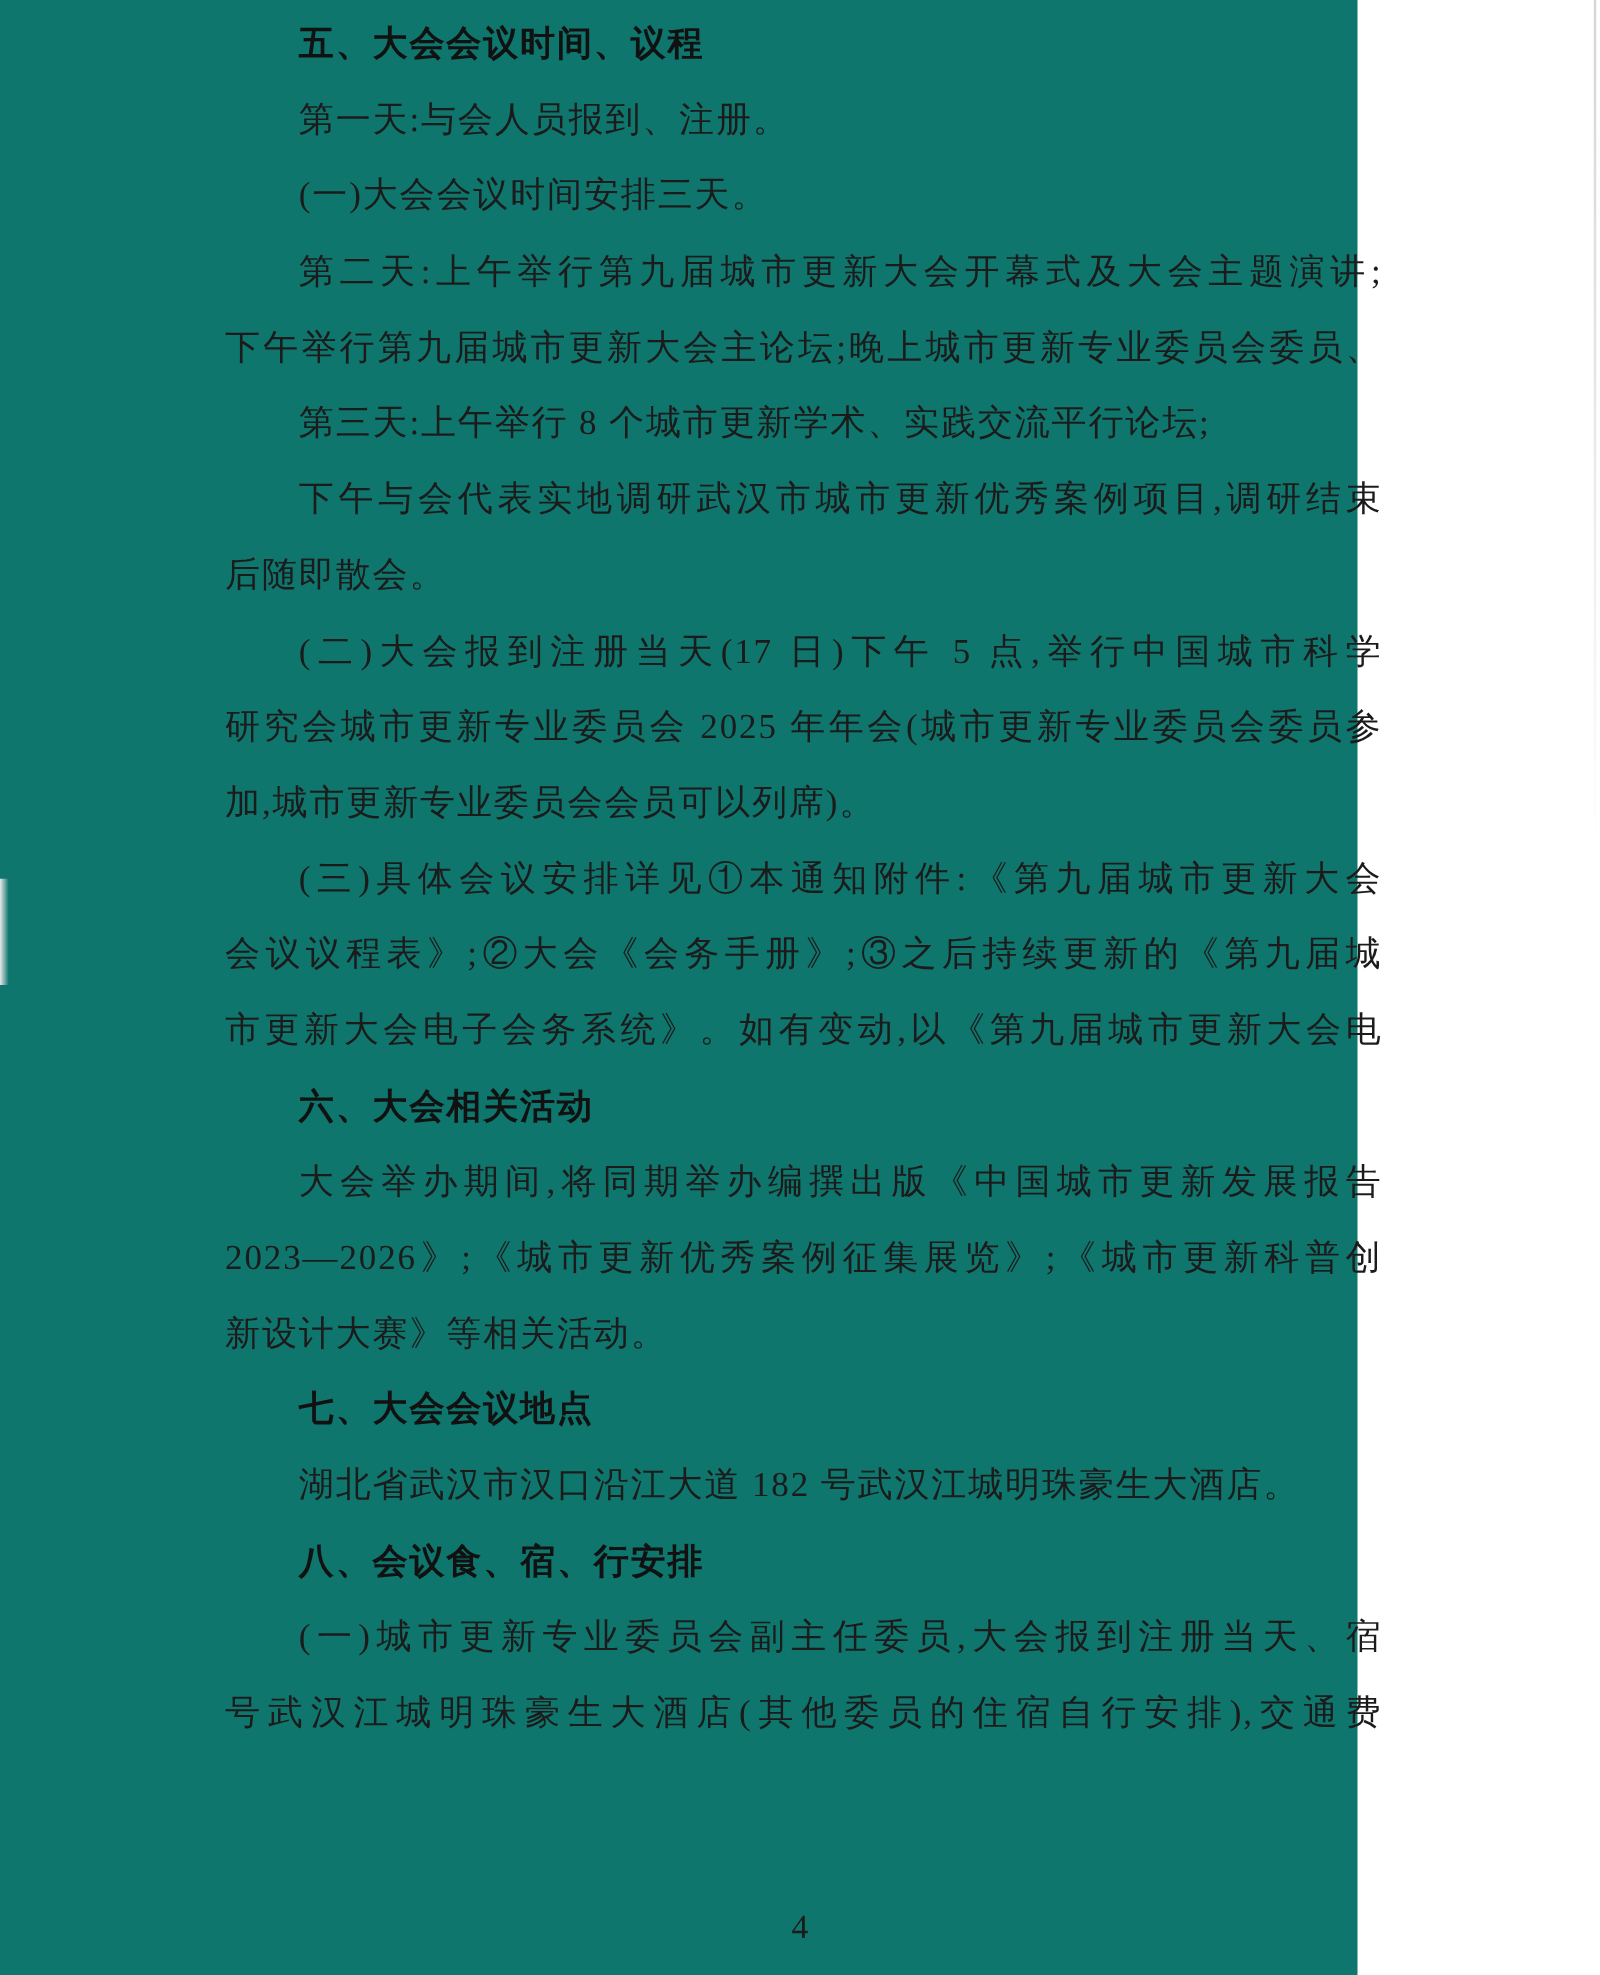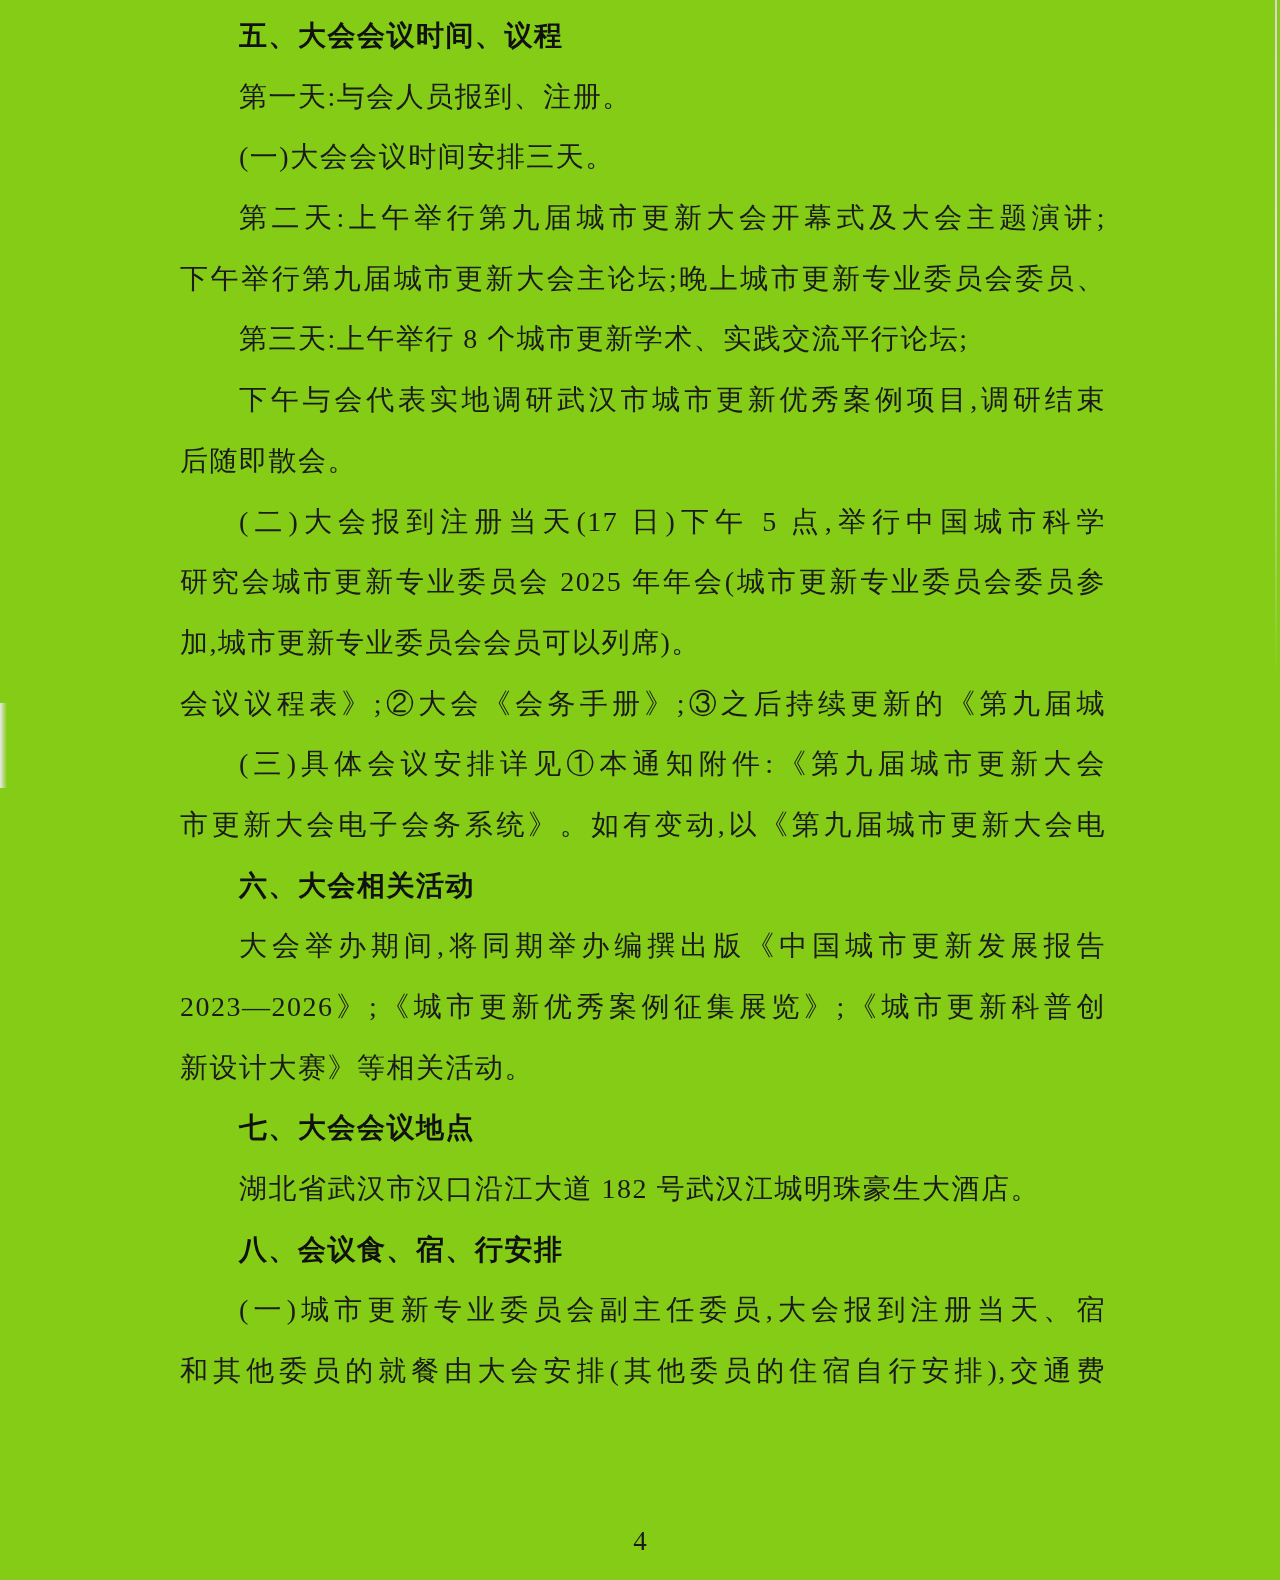--- a/index.html
+++ b/index.html
@@ -10,23 +10,23 @@
     width: 1280px;
     height: 1580px;
     background: #ffffff;
     position: relative;
     overflow: hidden;
     font-family: "Liberation Serif", "DejaVu Serif", serif;
   }
   .page {
     position: absolute;
     left: 0; top: 0;
-    width: 1280px;
+    width: 1086px;
     height: 1580px;
-    background: #84cc16;
+    background: #0f766e;
   }
   .textblock {
     position: absolute;
     left: 180px;
     top: 6px;
     width: 926px;
   }
   .line {
     font-size: 28px;
     line-height: 60.7px;
@@ -88,32 +88,32 @@
       <div class="line indent">第一天:与会人员报到、注册。</div>
       <div class="line indent">(一)大会会议时间安排三天。</div>
       <div class="line indent justify">第二天:上午举行第九届城市更新大会开幕式及大会主题演讲;</div>
       <div class="line justify">下午举行第九届城市更新大会主论坛;晚上城市更新专业委员会委员、</div>
       <div class="line indent">第三天:上午举行 8 个城市更新学术、实践交流平行论坛;</div>
       <div class="line indent justify">下午与会代表实地调研武汉市城市更新优秀案例项目,调研结束</div>
       <div class="line">后随即散会。</div>
       <div class="line indent justify">(二)大会报到注册当天(17 日)下午 5 点,举行中国城市科学</div>
       <div class="line justify">研究会城市更新专业委员会 2025 年年会(城市更新专业委员会委员参</div>
       <div class="line">加,城市更新专业委员会会员可以列席)。</div>
+      <div class="line indent justify">(三)具体会议安排详见①本通知附件:《第九届城市更新大会</div>
       <div class="line justify">会议议程表》;②大会《会务手册》;③之后持续更新的《第九届城</div>
-      <div class="line indent justify">(三)具体会议安排详见①本通知附件:《第九届城市更新大会</div>
       <div class="line justify">市更新大会电子会务系统》。如有变动,以《第九届城市更新大会电</div>
       <div class="line heading indent">六、大会相关活动</div>
       <div class="line indent justify">大会举办期间,将同期举办编撰出版《中国城市更新发展报告</div>
       <div class="line justify">2023—2026》;《城市更新优秀案例征集展览》;《城市更新科普创</div>
       <div class="line">新设计大赛》等相关活动。</div>
       <div class="line heading indent">七、大会会议地点</div>
       <div class="line indent">湖北省武汉市汉口沿江大道 182 号武汉江城明珠豪生大酒店。</div>
       <div class="line heading indent">八、会议食、宿、行安排</div>
       <div class="line indent justify">(一)城市更新专业委员会副主任委员,大会报到注册当天、宿</div>
-      <div class="line justify">和其他委员的就餐由大会安排(其他委员的住宿自行安排),交通费</div>
+      <div class="line justify">号武汉江城明珠豪生大酒店(其他委员的住宿自行安排),交通费</div>
     </div>
 
   <div class="page-number">4</div>
 
   <div class="scan-edge-right"></div>
   <div class="scan-smudge-left"></div>
 
 </div>
 
 </body></html>

